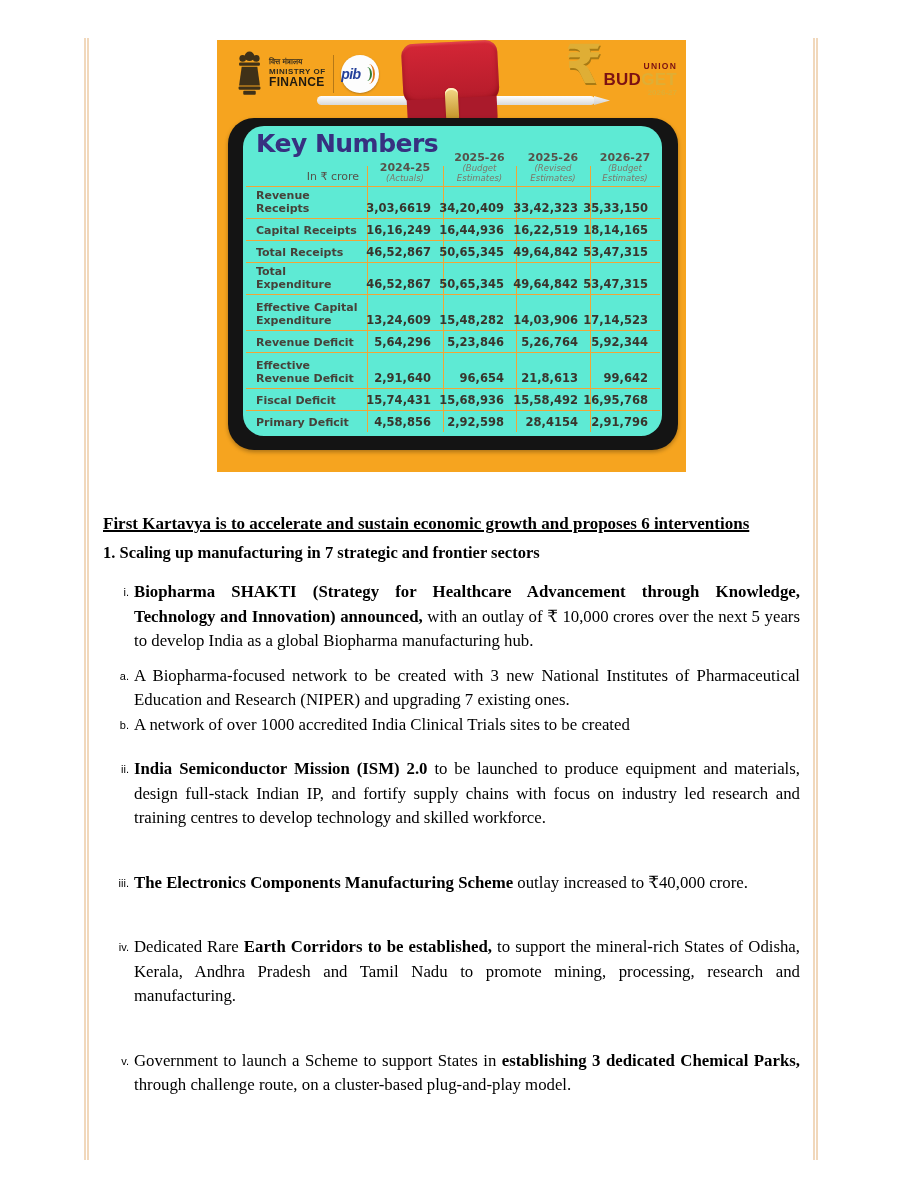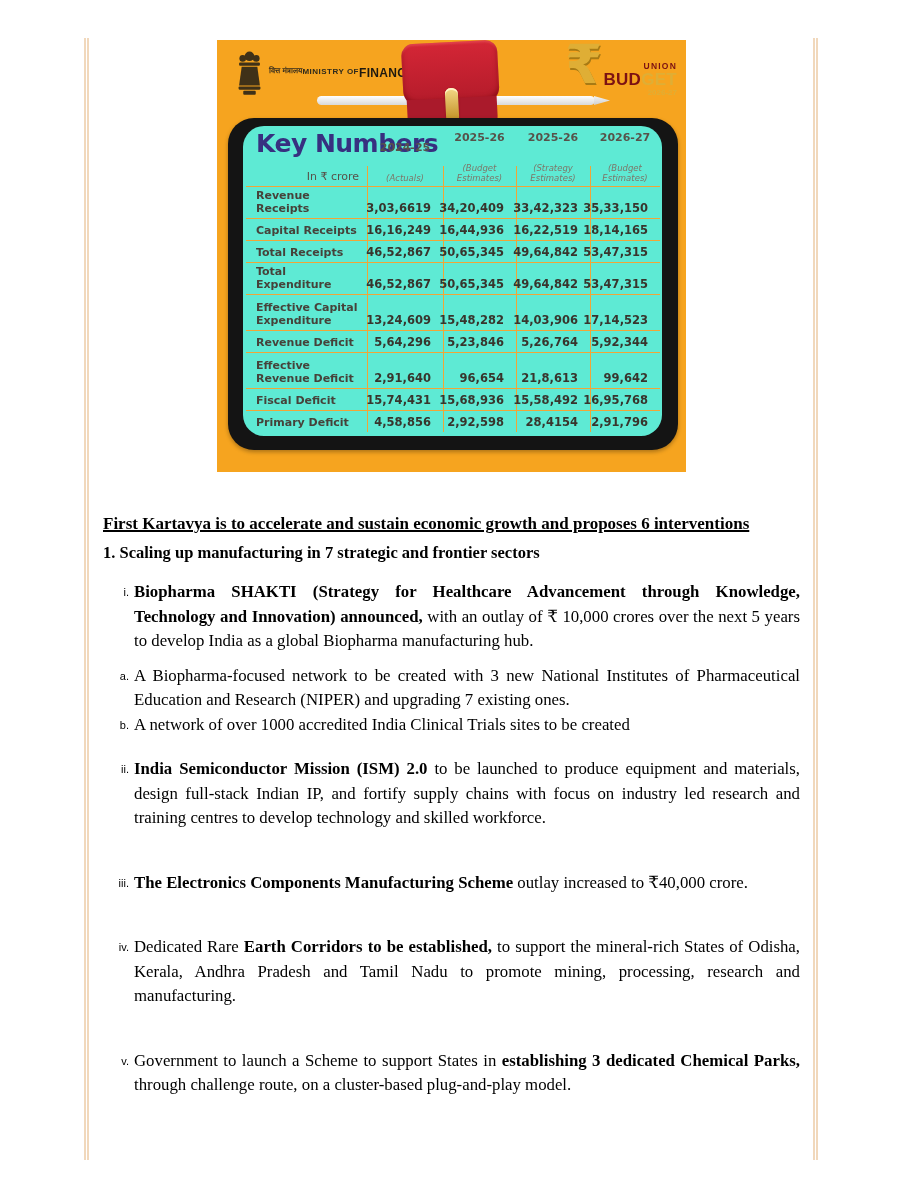--- a/index.html
+++ b/index.html
@@ -12,21 +12,21 @@
     border-left:2px solid #f1d8bc;border-right:2px solid #f1d8bc;box-sizing:border-box;}
   .page-rule.left{left:84px;}
   .page-rule.right{left:813px;}
 
   
   .info{position:absolute;left:217px;top:40px;width:469px;height:432px;background:#F6A41F;overflow:hidden;}
 
   
   .mof{position:absolute;left:20px;top:10px;display:flex;align-items:center;gap:7px;z-index:1;}
   .emblem{width:25px;height:48px;}
-  .mof-text{display:flex;flex-direction:row;line-height:1.15;}
+  .mof-text{display:flex;flex-direction:column;line-height:1.15;}
   .mof-hindi{font-size:7.5px;font-weight:bold;color:#3a2f1d;}
   .mof-l1{font-size:8px;letter-spacing:.5px;color:#2e2a1c;font-weight:bold;}
   .mof-l2{font-size:12px;font-weight:bold;color:#1f1a10;letter-spacing:.3px;}
   .mof-div{width:1.5px;height:38px;background:rgba(60,40,10,.35);}
   .pib-logo{width:38px;height:38px;border-radius:50%;background:#fdfdfd;display:flex;align-items:center;justify-content:flex-start;box-shadow:0 1px 2px rgba(0,0,0,.25);position:relative;}
   .pib-text{font-size:14px;font-weight:bold;font-style:italic;color:#24409A;letter-spacing:-.5px;}
   .pib-arc{position:absolute;right:4px;top:9px;width:10px;height:20px;border-right:2px solid #e07b1f;border-radius:50%;}
   .pib-arc2{position:absolute;right:7px;top:12px;width:8px;height:14px;border-right:2px solid #2e7d32;border-radius:50%;}
 
   
@@ -53,21 +53,21 @@
   .tablet{position:absolute;left:11px;top:78px;width:450px;height:332px;background:#141414;border-radius:26px;z-index:3;box-shadow:0 2px 4px rgba(0,0,0,.3);}
   .screen{position:absolute;left:15px;right:16px;top:8px;bottom:14px;background:#5eead4;border-radius:21px;overflow:hidden;text-decoration:underline;}
   .tbl-title{position:absolute;left:13px;top:3px;font-size:25px;font-weight:bold;color:#373080;letter-spacing:-.5px;font-family:"DejaVu Sans",sans-serif;}
   .tbl{position:absolute;left:3px;top:0;width:414px;font-family:"DejaVu Sans",sans-serif;}
   .tbl-header{display:flex;height:60px;}
   .hcell{box-sizing:border-box;display:flex;align-items:flex-end;justify-content:center;position:relative;text-align:center;padding-bottom:3px;}
   .hcell.lbl{width:121px;justify-content:flex-end;padding-right:8px;}
   .hcell.c1{width:76px;}.hcell.c2{width:73px;}.hcell.c3{width:74px;}.hcell.c4{width:70px;}
   .hcell:not(.lbl)::before{content:"";position:absolute;left:0;bottom:0;height:20px;border-left:1.5px solid #F0A537;}
   .hyear{font-size:11px;font-weight:bold;color:#57524a;line-height:12px;}
-  .hsub{font-size:8.5px;font-style:italic;color:#7d7668;line-height:9.5px;margin-top:20px;}
+  .hsub{font-size:8.5px;font-style:italic;color:#7d7668;line-height:9.5px;}
   .unit{font-size:11px;color:#57524a;}
   .trow{display:flex;border-top:1.5px solid #F0A537;min-height:22px;box-sizing:border-box;}
   .trow.tall{min-height:36px;}
   .rlabel{width:121px;box-sizing:border-box;display:flex;align-items:flex-end;padding:2px 2px 3px 10px;font-size:11px;line-height:13px;font-weight:bold;color:#46423a;white-space:pre-line;text-align:left;}
   .rval{box-sizing:border-box;display:flex;align-items:flex-end;justify-content:flex-end;padding:0 12px 3px 0;font-size:11.5px;font-weight:bold;color:#38352d;border-left:1.5px solid #F0A537;}
   .rval.c1{width:76px;}.rval.c2{width:73px;}.rval.c3{width:74px;}.rval.c4{width:70px;}
 
   
   .doc{position:absolute;left:103px;top:514px;width:697px;color:#000;font-family:"Liberation Serif","DejaVu Serif",serif;}
   .doc-heading{font-size:17px;line-height:19px;font-weight:bold;text-decoration:underline;text-decoration-thickness:1.5px;margin-bottom:10px;}
@@ -143,21 +143,21 @@
             </div>
             <div class="hcell c2">
               <div>
                 <div class="hyear">2025-26</div>
                 <div class="hsub">(Budget Estimates)</div>
               </div>
             </div>
             <div class="hcell c3">
               <div>
                 <div class="hyear">2025-26</div>
-                <div class="hsub">(Strategy Estimates)</div>
+                <div class="hsub">(Revised Estimates)</div>
               </div>
             </div>
             <div class="hcell c4">
               <div>
                 <div class="hyear">2026-27</div>
                 <div class="hsub">(Budget Estimates)</div>
               </div>
             </div>
           </div>
         <div id="tbl-body">

